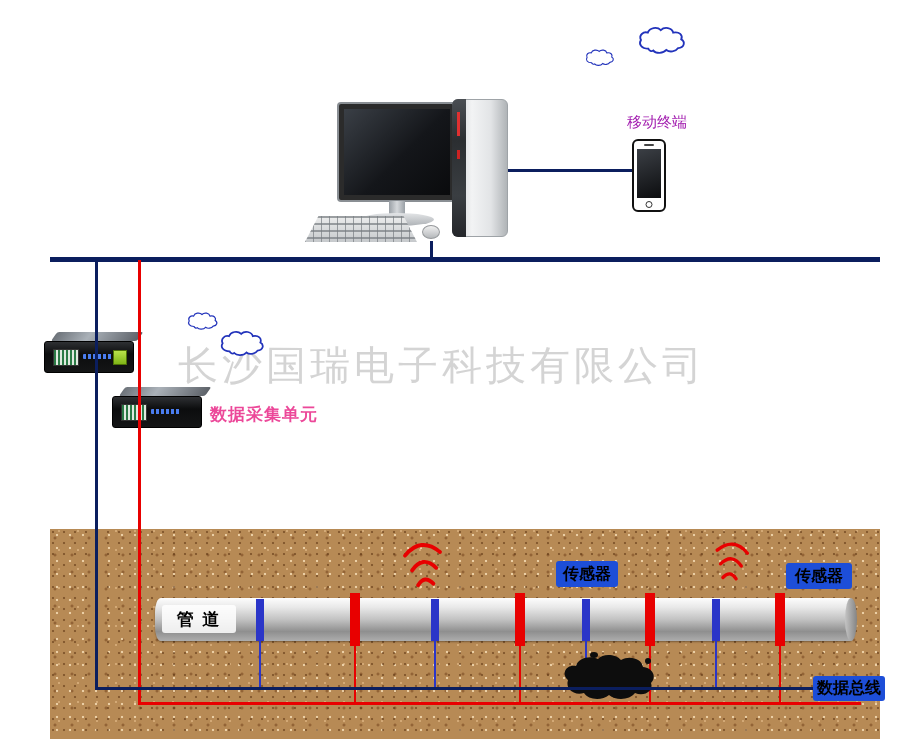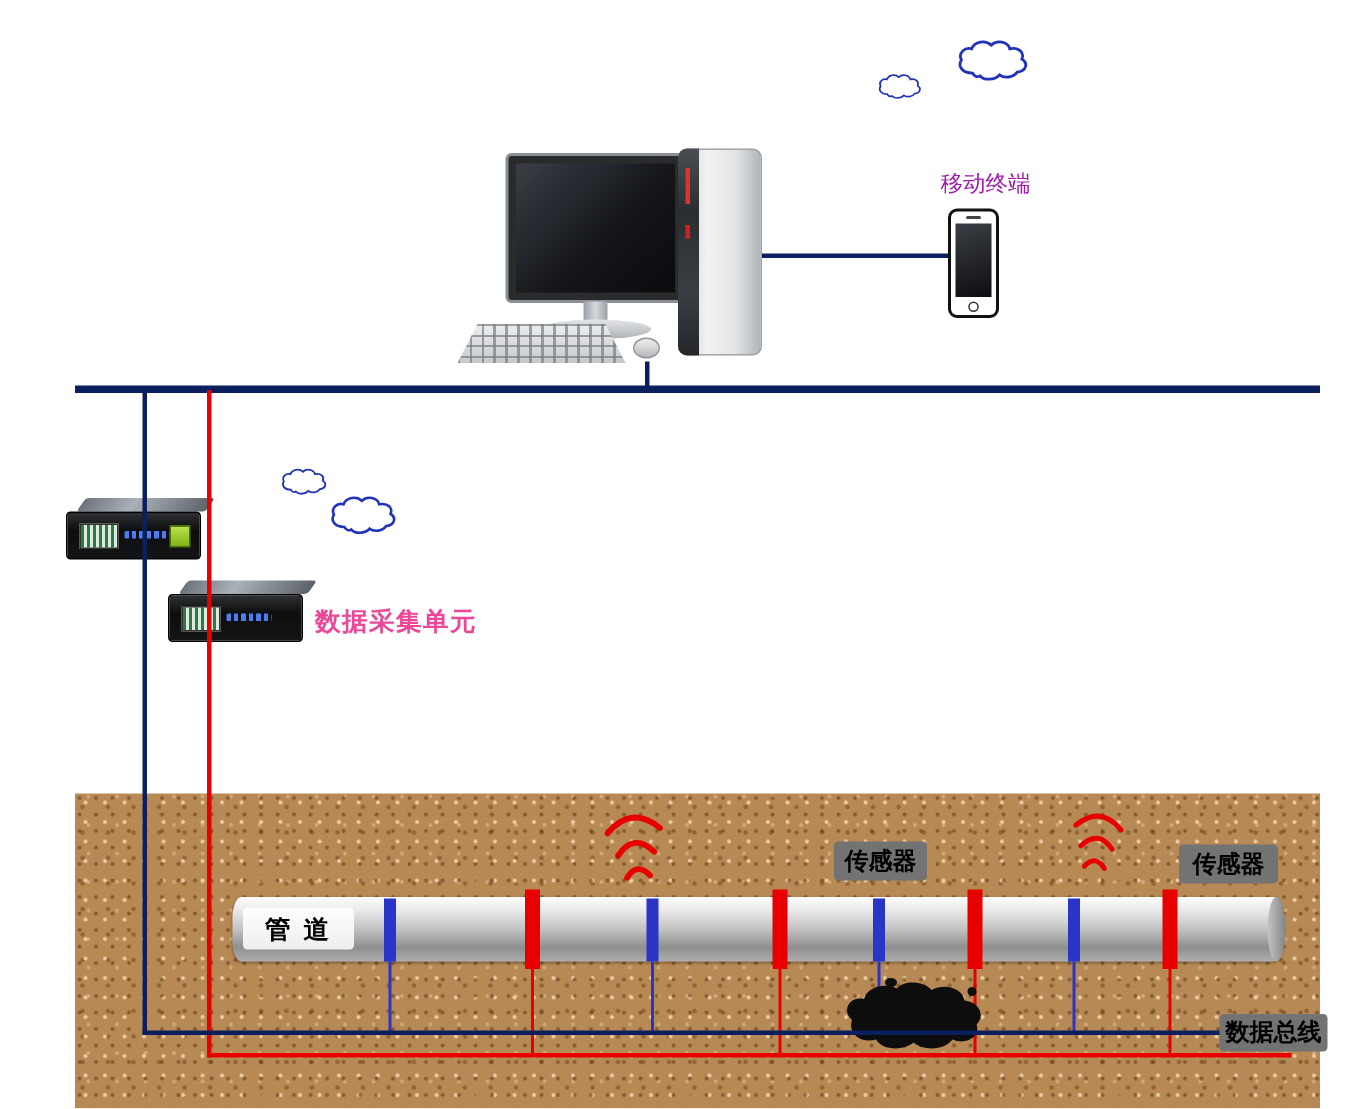--- a/index.html
+++ b/index.html
@@ -103,41 +103,42 @@
 
   .band-layer{position:absolute;left:0;top:0;width:912px;height:739px;z-index:3;pointer-events:none;}
   .band{position:absolute;}
   .band.blue{top:599px;height:42px;width:8px;background:var(--sensor-blue,#2a35c8);}
   .band.red{top:593px;height:53px;width:10px;background:var(--red,#e80000);}
   .wire{position:absolute;width:2px;}
   .wire.blue{top:641px;height:47px;background:var(--sensor-blue,#2a35c8);}
   .wire.red{top:646px;height:57px;background:var(--red,#e80000);}
 
   
-  .chip{position:absolute;background:#737373;color:#000;font-weight:bold;z-index:6;
+  .chip{position:absolute;background:#1d4ed8;color:#000;font-weight:bold;z-index:6;
         display:flex;align-items:center;justify-content:center;border-radius:3px;}
   .pipe-label{left:162px;top:605px;width:74px;height:28px;font-size:17px;letter-spacing:2px;
         background:rgba(255,255,255,.85);}
   .sensor-chip-left{left:556px;top:561px;width:62px;height:26px;font-size:16px;}
   .sensor-chip-right{left:786px;top:563px;width:66px;height:26px;font-size:16px;}
   .bus-chip{left:813px;top:676px;width:72px;height:25px;font-size:16px;}
 
   
   .signal{position:absolute;z-index:4;color:var(--red,#e80000);}
   .signal svg{display:block;width:100%;height:100%;}
   .signal1{left:402px;top:540px;width:44px;height:56px;transform:rotate(-6deg);}
   .signal2{left:712px;top:538px;width:38px;height:52px;transform:rotate(6deg);}
   .oil-blob{position:absolute;left:558px;top:650px;width:102px;height:52px;z-index:4;}
   .oil-blob svg{display:block;width:100%;height:100%;}
 </style>
 </head>
 <body>
 
 <div class="stage">
 
+  <div class="watermark">长沙国瑞电子科技有限公司</div>
 
 
   <div class="cloud cloud-a">
     <svg viewBox="0 0 100 56">
         <path d="M20 38 C8 38 4 30 8 24 C4 16 12 10 19 12 C22 4 34 2 40 8 C46 2 58 4 60 12 C70 10 76 16 73 23 C80 27 78 36 68 37 C64 43 54 44 49 40 C44 46 32 46 28 41 C25 43 21 41 20 38 Z" fill="#fff" stroke="currentColor" stroke-width="3"></path>
       </svg>
   </div>
   <div class="cloud cloud-b">
     <svg viewBox="0 0 100 56">
         <path d="M20 38 C8 38 4 30 8 24 C4 16 12 10 19 12 C22 4 34 2 40 8 C46 2 58 4 60 12 C70 10 76 16 73 23 C80 27 78 36 68 37 C64 43 54 44 49 40 C44 46 32 46 28 41 C25 43 21 41 20 38 Z" fill="#fff" stroke="currentColor" stroke-width="3"></path>

